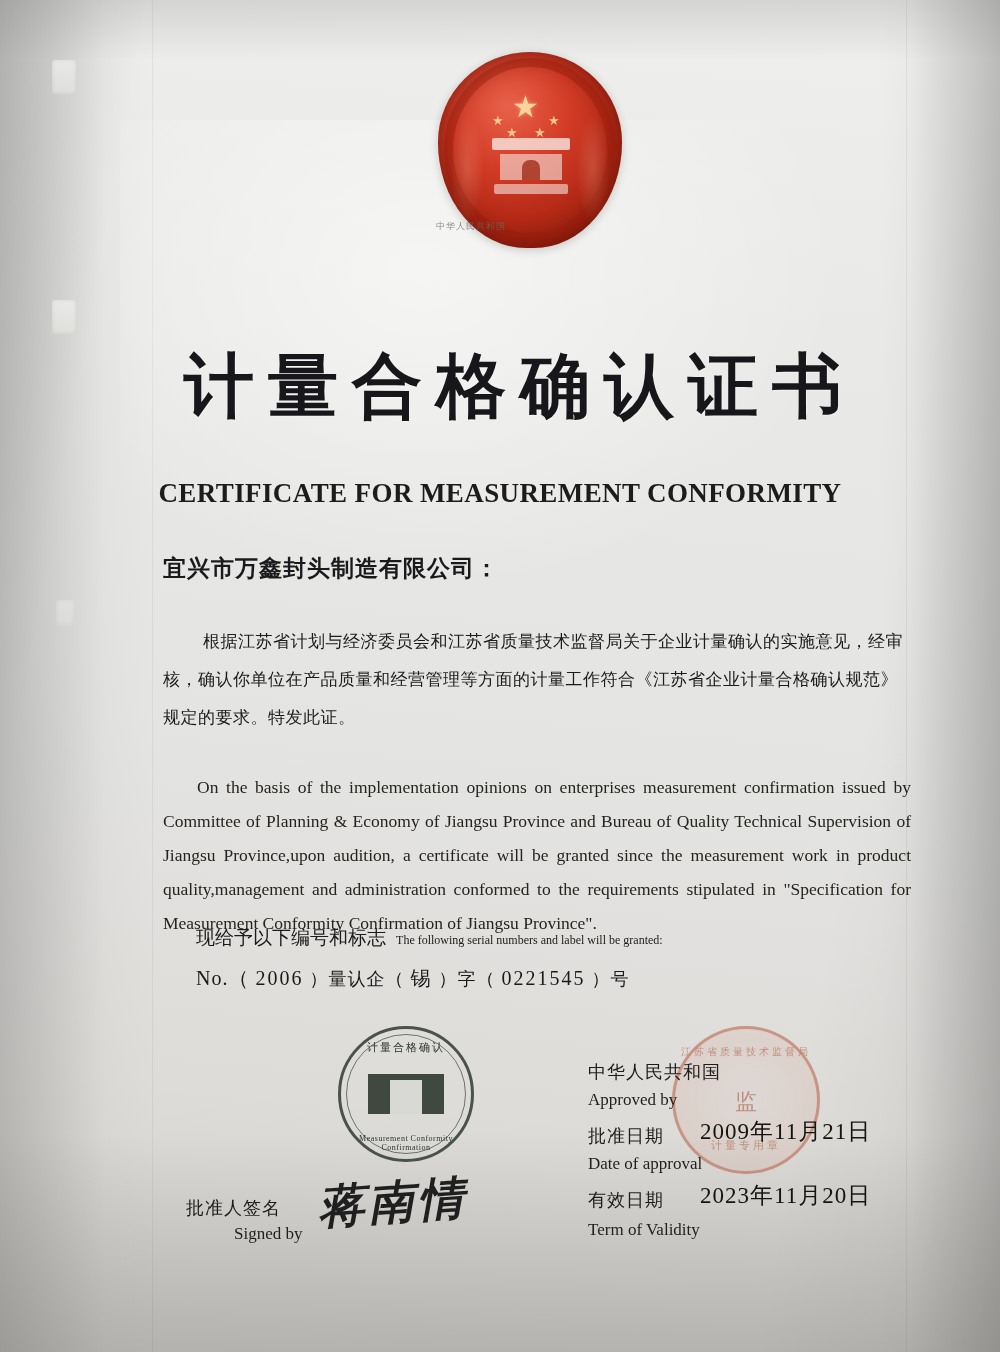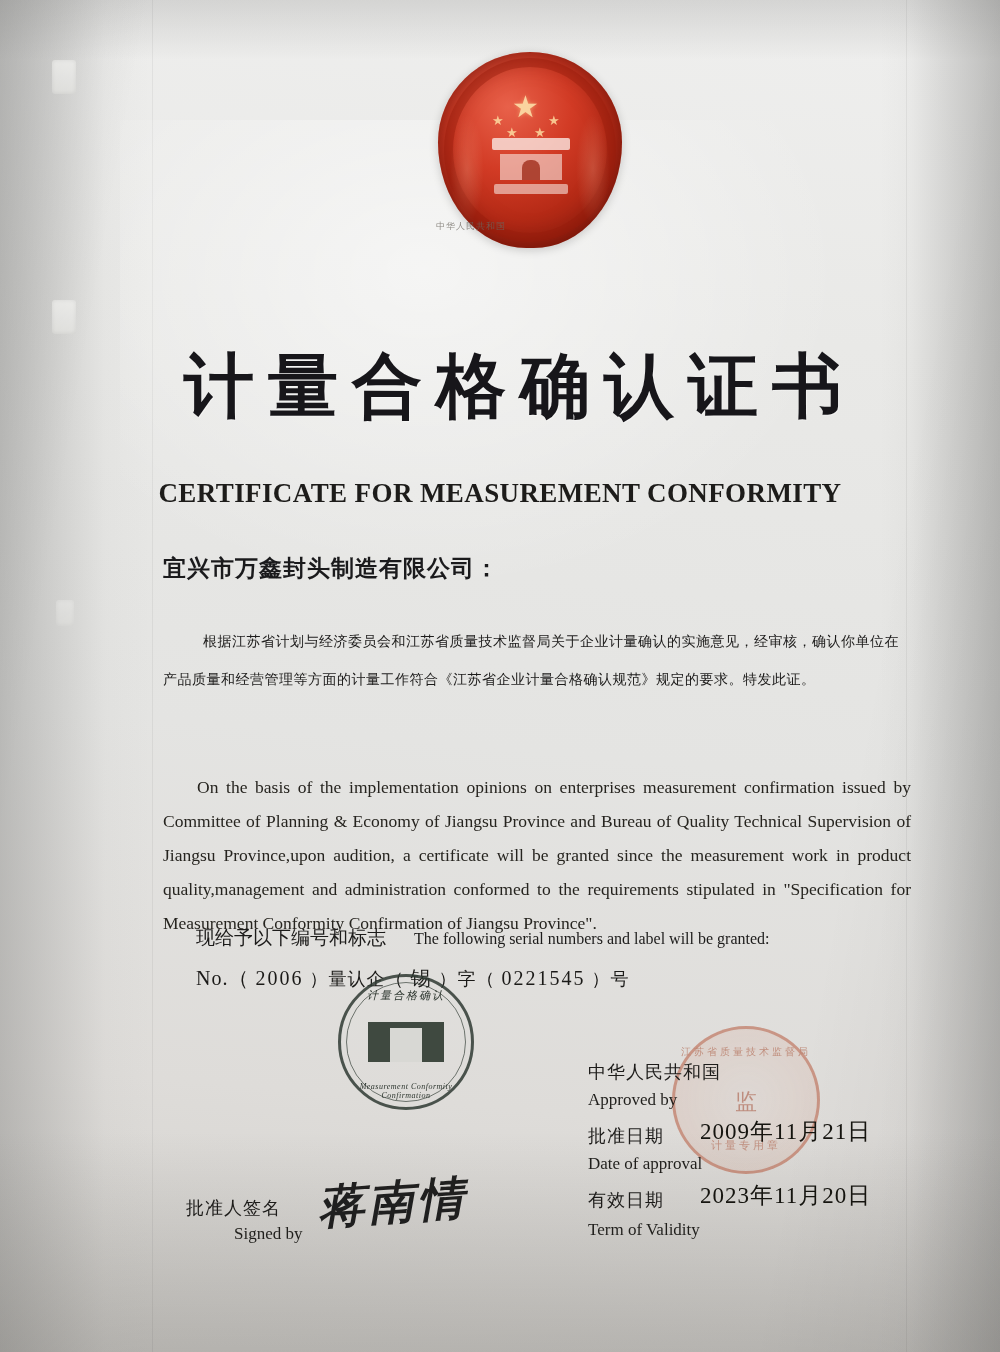--- a/index.html
+++ b/index.html
@@ -194,21 +194,21 @@
     font-weight: 700;
     font-size: 23px;
     letter-spacing: 1px;
     color: #1a1a1c;
   }
   #para-cn {
     position: absolute;
     left: 163px; top: 622px;
     width: 742px;
     font-family: "DejaVu Sans", sans-serif;
-    font-size: 14px;
+    font-size: 17px;
     line-height: 38px;
     text-indent: 40px;
     color: #1c1b1a;
     letter-spacing: 0.5px;
   }
   #para-en {
     position: absolute;
     left: 163px; top: 758px;
     width: 748px;
     font-family: "Liberation Serif", serif;
@@ -222,22 +222,22 @@
   #serial-line {
     position: absolute;
     left: 196px; top: 925px;
     width: 740px;
     font-family: "DejaVu Sans", sans-serif;
     font-size: 19px;
     color: #1c1b1a;
   }
   #serial-line .en {
     font-family: "Liberation Serif", serif;
-    font-size: 16px;
-    margin-left: 22px;
+    font-size: 12px;
+    margin-left: 4px;
   }
   #serial-no {
     position: absolute;
     left: 196px; top: 965px;
     font-family: "Liberation Serif", serif;
     font-size: 20px;
     color: #1b1a18;
     letter-spacing: 1px;
   }
   #serial-no .hand {
@@ -246,22 +246,22 @@
     letter-spacing: 2px;
   }
   #serial-no .cn {
     font-family: "DejaVu Sans", sans-serif;
     font-size: 18px;
   }
 
   
   #measure-seal {
     position: absolute;
-    left: 338px; top: 974px;
-    width: 136px; height: 136px; font-style: italic;
+    left: 338px; top: 1026px;
+    width: 136px; height: 136px;
   }
   #measure-seal .ring-outer {
     position: absolute; inset: 0;
     border: 3px solid #2f3a33;
     border-radius: 50%;
     opacity: 0.85;
   }
   #measure-seal .ring-inner {
     position: absolute; left: 8px; top: 8px; right: 8px; bottom: 8px;
     border: 1.5px solid #3a453d;

